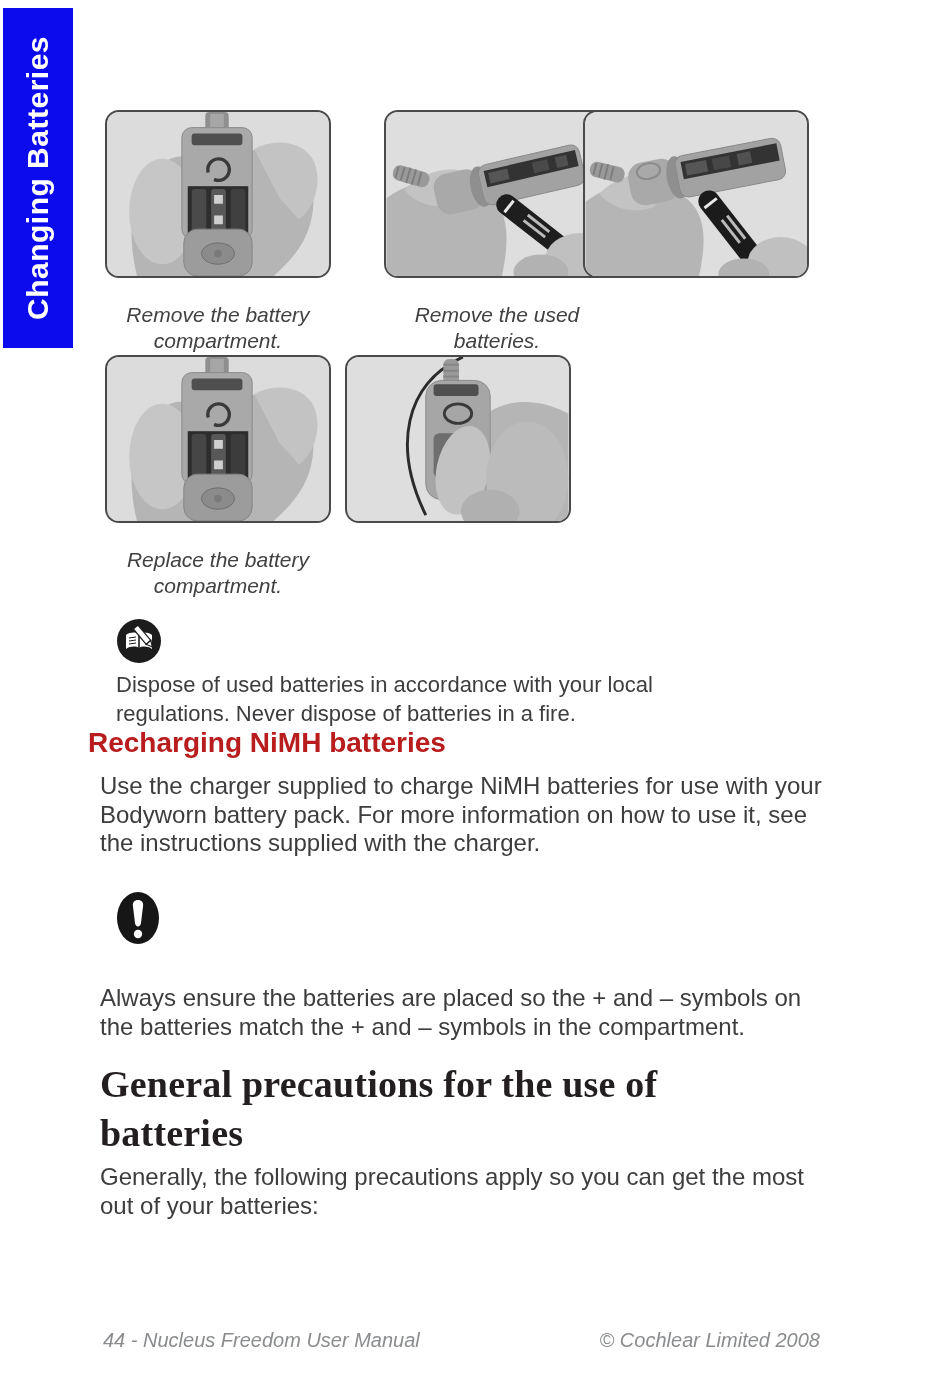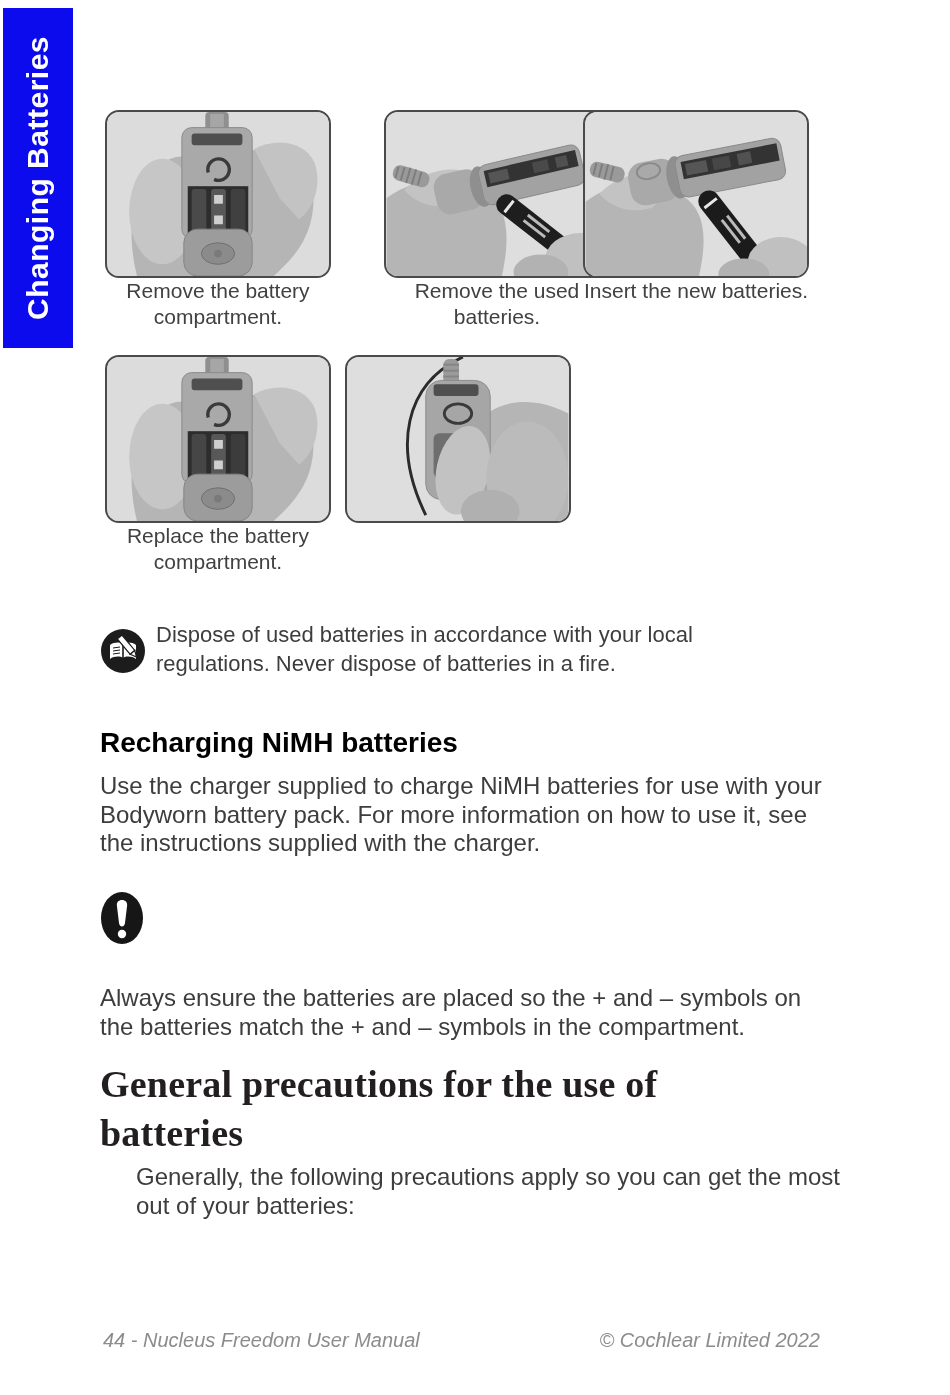--- a/index.html
+++ b/index.html
@@ -22,47 +22,47 @@
   #fig2{left:345px;top:110px;padding-left:39px;}
   #fig3{left:583px;top:110px;}
   #fig4{left:105px;top:355px;}
   #fig5{left:345px;top:355px;}
   .photo{
     width:222px;height:164px;border:2px solid #4a4a4c;border-radius:14px;
     overflow:hidden;background:#dcdcdc;
   }
   .photo svg{display:block;width:100%;height:100%;}
   .caption{
-    margin-top:0;margin-left:-17px;width:260px;text-align:center;
-    font-size:21px;line-height:26px;color:#414042;white-space:pre-line;
-  }
-  
-  .note{position:absolute;left:100px;width:752px;display:flex;align-items:flex-end;}
+    margin-top:24px;margin-left:-17px;width:260px;text-align:center;
+    font-size:21px;line-height:26px;color:#414042;white-space:pre-line;font-style:italic;
+  }
+  
+  .note{position:absolute;left:116px;width:752px;display:flex;align-items:flex-start;flex-direction:column;}
   #note1{top:618px;}
   #note2{top:891px;}
   .note-icon{flex:0 0 auto;margin-right:10px;}
   .note-text{
     font-size:22px;line-height:29px;color:#3d3d3f;white-space:pre-line;padding-top:2px;
   }
   
   .h2{
-    position:absolute;left:100px;font-size:28px;font-weight:bold;color:#000000;
+    position:absolute;left:88px;font-size:28px;font-weight:bold;color:#b91c1c;
   }
   #recharging-heading{top:727px;}
   .para{
     position:absolute;left:100px;font-size:24px;line-height:28.5px;color:#3d3d3f;
     white-space:pre-line;
   }
   #recharging-body{top:772px;}
   #polarity-para{top:984px;}
   .h1{
     position:absolute;left:100px;top:1060px;font-size:38px;font-weight:bold;
     line-height:49px;color:#231f20;white-space:pre-line;letter-spacing:0.2px;font-family:Liberation Serif, serif;
   }
-  #general-body{top:1163px;margin-left:36px;}
+  #general-body{top:1163px;}
   
   .footer{
     position:absolute;left:103px;top:1329px;width:717px;display:flex;
     justify-content:space-between;font-size:20px;color:#8a8c8e;font-style:italic;
   }
 </style>
 </head>
 <body>
 
 <div class="sidebar-tab">
@@ -152,21 +152,20 @@
       <g transform="rotate(52 150 120)">
         <rect x="102" y="110" width="90" height="22" rx="11" fill="#1b1b1b"></rect>
         <rect x="114" y="113" width="3" height="16" fill="#e8e8e8"></rect>
         <rect x="136" y="114" width="30" height="3" fill="#bbbbbb"></rect>
         <rect x="136" y="121" width="30" height="3" fill="#bbbbbb"></rect>
       </g>
       <ellipse cx="200" cy="154" rx="34" ry="26" fill="#c0c0c0"></ellipse>
       <ellipse cx="162" cy="166" rx="26" ry="16" fill="#b2b2b2"></ellipse>
     </svg>
   </div>
-  <div class="caption">Insert the new batteries.</div>
 </div>
 
 <div class="figure" id="fig4">
   <div class="photo">
     <svg viewBox="0 0 226 168">
       <rect width="226" height="168" fill="#dcdcdc"></rect>
       <path d="M30,168 C16,112 28,58 70,46 L160,38 C202,42 214,70 210,102 C206,132 190,150 170,168 Z" fill="#b5b5b5"></path>
       <path d="M150,38 C172,26 202,30 212,52 C220,76 210,100 196,110 L176,88 Z" fill="#c3c3c3"></path>
       <ellipse cx="56" cy="102" rx="34" ry="54" fill="#c6c6c6"></ellipse>
       <rect x="100" y="0" width="24" height="20" rx="4" fill="#8f8f8f"></rect>
@@ -243,14 +242,14 @@
 <div class="para" id="polarity-para">Always ensure the batteries are placed so the + and – symbols on
 the batteries match the + and – symbols in the compartment.</div>
 
 <div class="h1">General precautions for the use of
 batteries</div>
 <div class="para" id="general-body">Generally, the following precautions apply so you can get the most
 out of your batteries:</div>
 
 <div class="footer">
   <span>44 - Nucleus Freedom User Manual</span>
-  <span>© Cochlear Limited 2022</span>
+  <span>© Cochlear Limited 2008</span>
 </div>
 
 </body></html>

